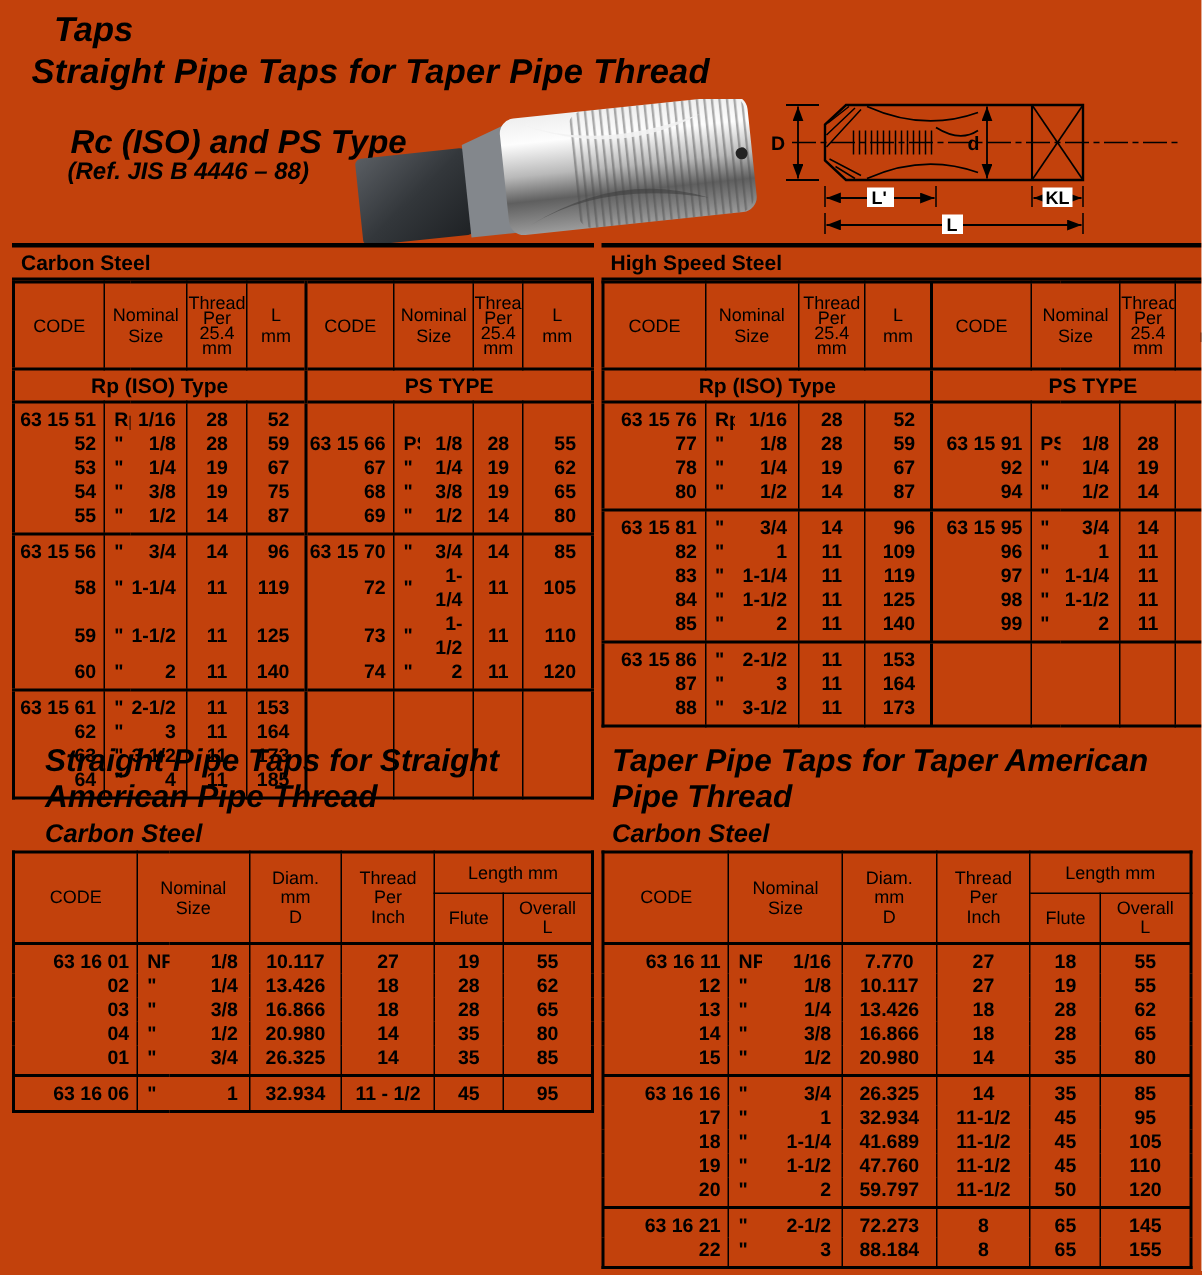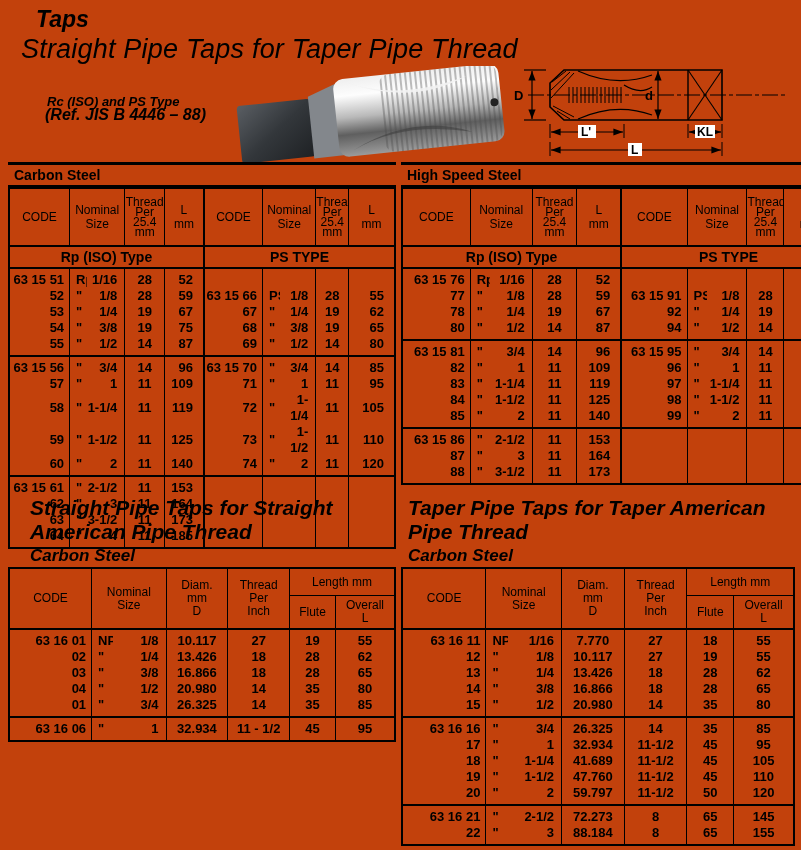--- a/index.html
+++ b/index.html
@@ -2,22 +2,22 @@
 <html><head>
 <meta charset="utf-8">
 <style>
   html,body{margin:0;padding:0;background:#fff;}
   .page{position:relative;width:801px;height:850px;background:#c2410c;color:#000;
         font-family:"Liberation Sans", sans-serif;overflow:hidden;}
   .abs{position:absolute;}
 
   
   .main-title{font-size:23px;font-weight:bold;font-style:italic;}
-  .main-sub{font-size:27px;font-weight:normal;font-style:italic;letter-spacing:.2px;}
-  .type-label{font-size:13px;font-weight:bold;font-style:italic;margin-top:12px;}
+  .main-sub{font-size:23px;font-weight:bold;font-style:italic;letter-spacing:.2px;}
+  .type-label{font-size:22px;font-weight:bold;font-style:italic;}
   .ref-label{font-size:16px;font-weight:bold;font-style:italic;}
 
   
   .sec-title{font-size:21px;font-weight:bold;font-style:italic;line-height:24px;white-space:pre-line;}
   .sec-sub{font-size:17px;font-weight:bold;font-style:italic;margin-top:2px;}
 
   
   .steel-label{border-top:3px solid #000;border-bottom:2px solid #000;
                font-size:14px;font-weight:bold;padding:2px 0 2px 6px;}
   table{border-collapse:collapse;width:100%;table-layout:fixed;}
@@ -257,32 +257,20 @@
             <td class="size">3/4</td>
             <td class="tpi">14</td>
             <td class="lcell lmid">96</td>
             <td class="code">63 15 70</td>
             <td class="sym">"</td>
             <td class="size">3/4</td>
             <td class="tpi">14</td>
             <td class="lcell">85</td>
           </tr>
           <tr>
-            <td class="code">57</td>
-            <td class="sym">"</td>
-            <td class="size">1</td>
-            <td class="tpi">11</td>
-            <td class="lcell lmid">109</td>
-            <td class="code">71</td>
-            <td class="sym">"</td>
-            <td class="size">1</td>
-            <td class="tpi">11</td>
-            <td class="lcell">95</td>
-          </tr>
-          <tr>
             <td class="code">58</td>
             <td class="sym">"</td>
             <td class="size">1-1/4</td>
             <td class="tpi">11</td>
             <td class="lcell lmid">119</td>
             <td class="code">72</td>
             <td class="sym">"</td>
             <td class="size">1-1/4</td>
             <td class="tpi">11</td>
             <td class="lcell">105</td>

